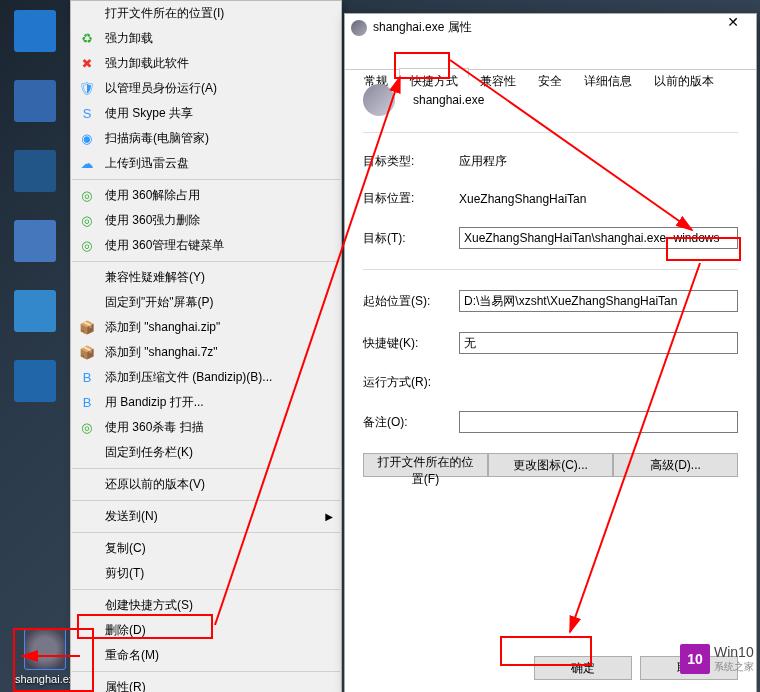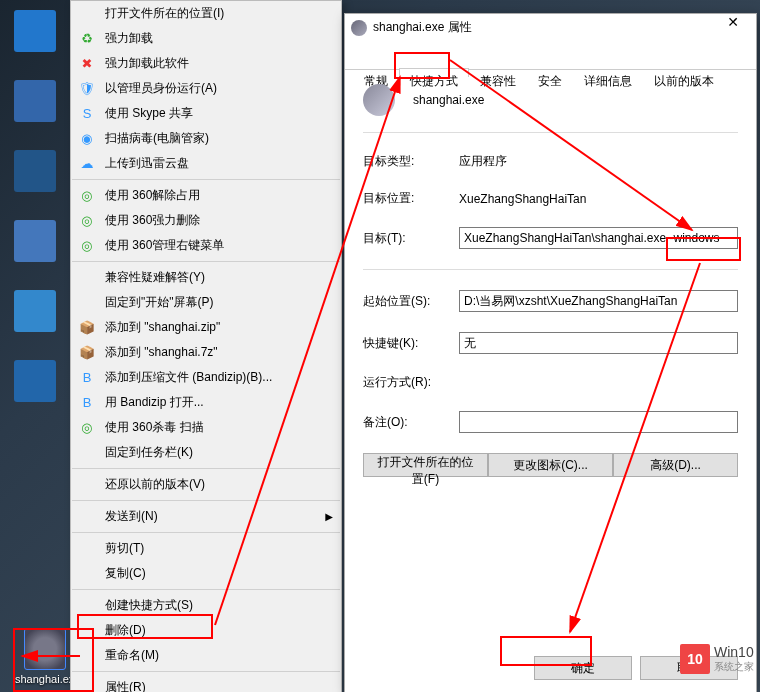--- a/index.html
+++ b/index.html
@@ -43,21 +43,21 @@
 .btn { height:24px; padding:0 12px; border:1px solid #adadad; background:#e1e1e1; font-size:12px; cursor:default; }
 .btn.wide { flex:1; }
 .dlg-btns { position:absolute; bottom:12px; right:18px; display:flex; gap:8px; }
 .dlg-btns .btn { width:98px; }
 
 
 svg.ann { position:absolute; inset:0; width:760px; height:692px; pointer-events:none; }
 
 
 .wm { position:absolute; right:6px; bottom:18px; display:flex; align-items:center; gap:4px; }
-.wm .sq { width:30px; height:30px; background:#ef4444; display:flex; align-items:center; justify-content:center; color:#fff; font-weight:bold; font-size:14px; border-radius:2px; }
+.wm .sq { width:30px; height:30px; background:#a21caf; display:flex; align-items:center; justify-content:center; color:#fff; font-weight:bold; font-size:14px; border-radius:2px; }
 .wm .tx { color:#444; font-size:14px; }
 .wm .sub { color:#888; font-size:10px; }
 
 
 .c-red{color:#e33;} .c-blue{color:#39f;} .c-green{color:#3a3;} .c-orange{color:#f80;}
 </style>
 </head>
 <body>
 
 <div class="desktop">
@@ -167,25 +167,25 @@
     </div>
   <div class="sep"></div>
   <div class="mi">
       <span class="ic"></span>
       <span>发送到(N)</span>
       <span class="ar">▶</span>
     </div>
   <div class="sep"></div>
   <div class="mi">
       <span class="ic"></span>
+      <span>复制(C)</span>
+    </div>
+  <div class="mi">
+      <span class="ic"></span>
       <span>剪切(T)</span>
-    </div>
-  <div class="mi">
-      <span class="ic"></span>
-      <span>复制(C)</span>
     </div>
   <div class="sep"></div>
   <div class="mi">
       <span class="ic"></span>
       <span>创建快捷方式(S)</span>
     </div>
   <div class="mi">
       <span class="ic"></span>
       <span>删除(D)</span>
     </div>

